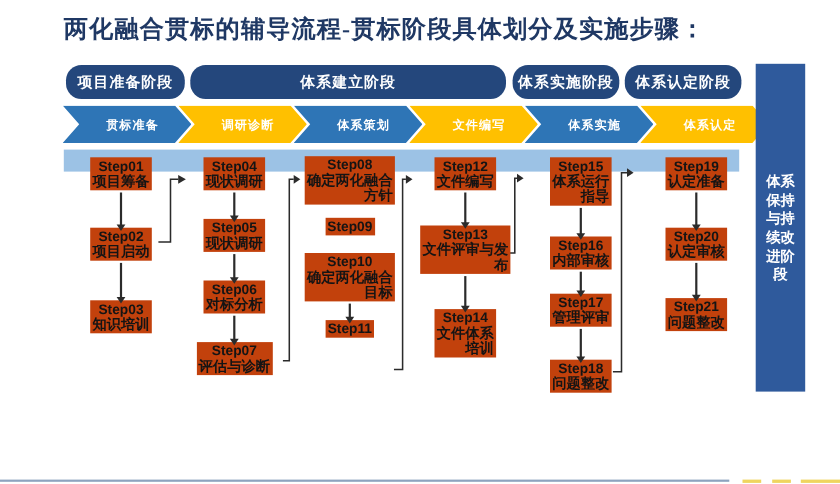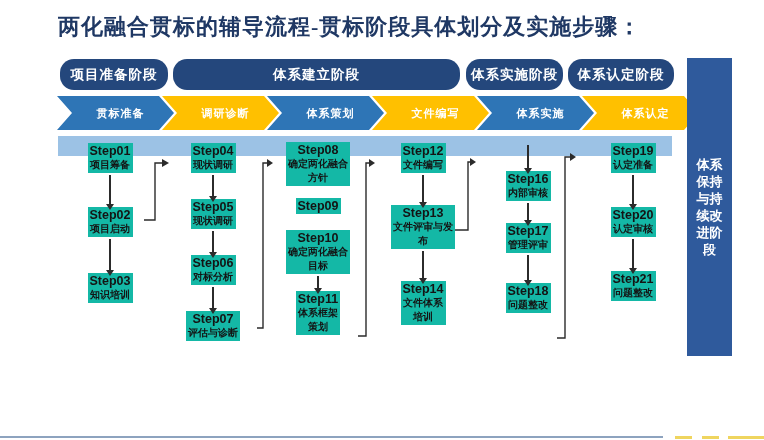--- a/index.html
+++ b/index.html
@@ -13,23 +13,23 @@
         display:flex;align-items:center;justify-content:center;padding-left:10px;letter-spacing:1px;
         clip-path:polygon(0 0,calc(100% - 15px) 0,100% 50%,calc(100% - 15px) 100%,0 100%,15px 50%);}
   .chev.blue{background:#2E75B6;}
   .chev.yellow{background:#FFC000;}
   .bluebar{position:absolute;left:58px;top:136px;width:614px;height:20px;background:#9CC2E5;z-index:0;}
   .sidebar{position:absolute;left:687px;top:58px;width:45px;height:298px;background:#2F5A9C;
            display:flex;align-items:center;justify-content:center;}
   .sidebar-text{width:30px;color:#fff;font-weight:bold;font-size:13px;line-height:17px;
                 text-align:center;word-break:break-all;}
   .col{position:absolute;display:flex;flex-direction:column;align-items:center;z-index:2;}
-  .step{background:#14b8a6;text-align:center;font-weight:bold;color:#141414;padding:1px 2px;}
+  .step{background:#c2410c;text-align:center;font-weight:bold;color:#141414;padding:1px 2px;}
   .sid{font-size:12.5px;line-height:14px;font-weight:bold;}
-  .sname{font-size:10px;line-height:14px;font-weight:bold;white-space:pre-line;}
+  .sname{font-size:13px;line-height:14px;font-weight:bold;white-space:pre-line;text-align:right;}
   .darrow{width:1.5px;background:#2b2b2b;position:relative;margin:2px 0;}
   .darrow::after{content:"";position:absolute;left:-3.5px;bottom:-5px;width:0;height:0;
                  border:4px solid transparent;border-top:6px solid #2b2b2b;border-bottom:none;}
   .connector{position:absolute;z-index:1;}
   .edge-line{position:absolute;top:436px;height:2px;background:#8DA3BF;}
   .edge-dash{position:absolute;top:436px;height:3px;background:#EFD55F;}
 </style>
 </head>
 <body>
 
@@ -106,22 +106,20 @@
     </div>
     <div style="height:16px"></div>
     <div class="step">
       <div class="sid">Step10</div>
       <div class="sname">确定两化融合
 目标</div>
     </div>
     <div class="darrow" style="height:13px"></div>
     <div class="step">
       <div class="sid">Step11</div>
-      <div class="sname">体系框架
-策划</div>
     </div>
   </div>
 
   <div class="col" style="left:375px;top:143px;width:96px">
     <div class="step">
       <div class="sid">Step12</div>
       <div class="sname">文件编写</div>
     </div>
     <div class="darrow" style="height:28px"></div>
     <div class="step">
@@ -131,20 +129,25 @@
     </div>
     <div class="darrow" style="height:28px"></div>
     <div class="step">
       <div class="sid">Step14</div>
       <div class="sname">文件体系
 培训</div>
     </div>
   </div>
 
   <div class="col" style="left:484px;top:143px;width:88px">
+    <div class="step">
+      <div class="sid">Step15</div>
+      <div class="sname">体系运行
+指导</div>
+    </div>
     <div class="darrow" style="height:24px"></div>
     <div class="step">
       <div class="sid">Step16</div>
       <div class="sname">内部审核</div>
     </div>
     <div class="darrow" style="height:18px"></div>
     <div class="step">
       <div class="sid">Step17</div>
       <div class="sname">管理评审</div>
     </div>

